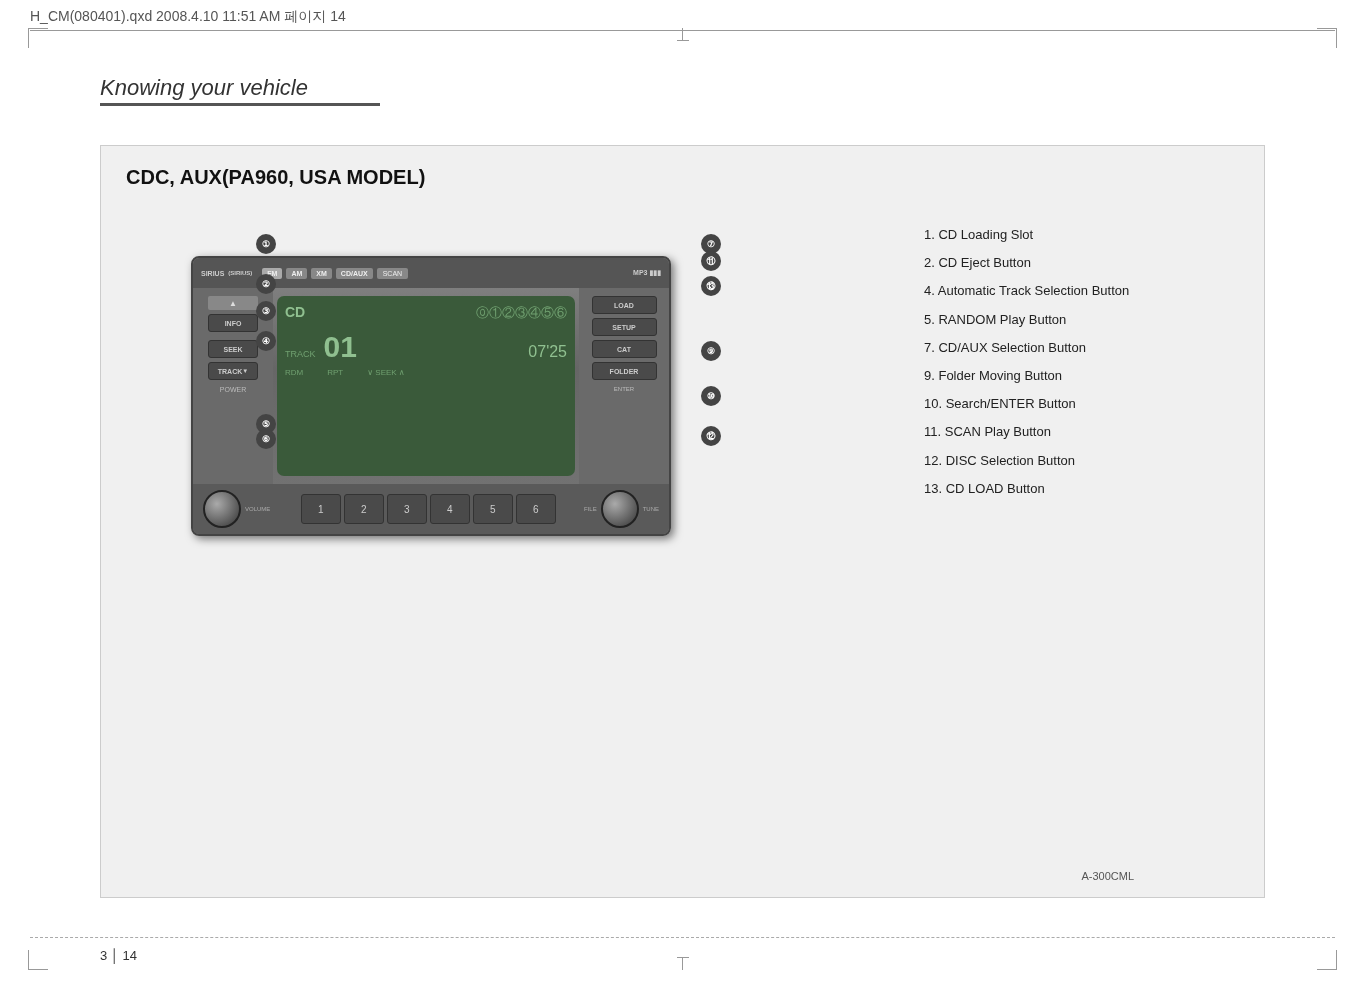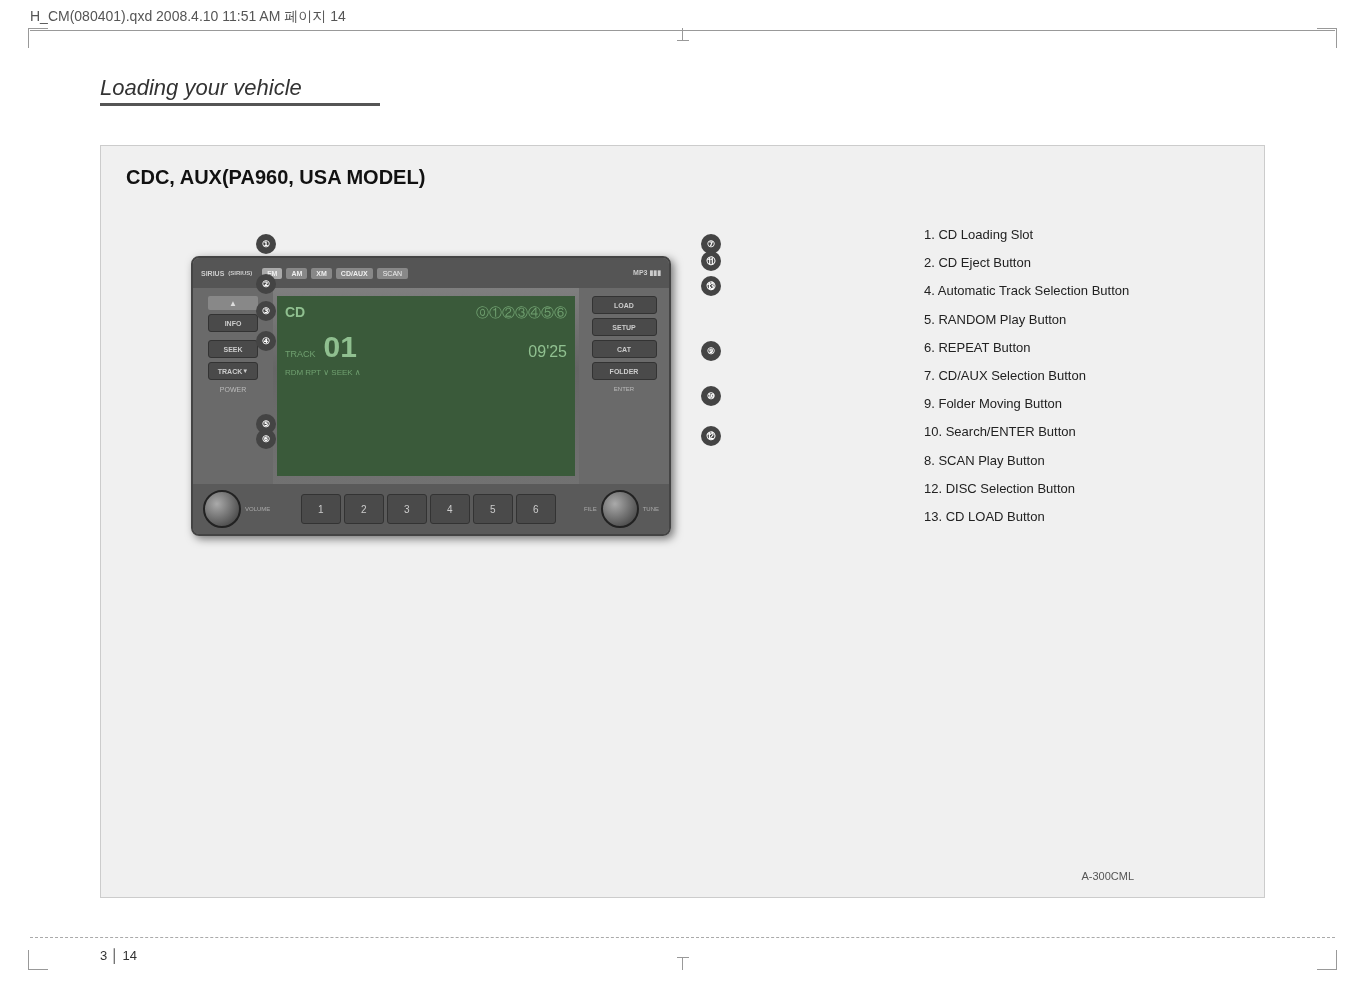--- a/index.html
+++ b/index.html
@@ -174,21 +174,21 @@
       font-weight: bold;
       border: 1px solid #333;
     }
     .seek-btn { margin-top: 4px; }
 
     
     .display-area {
       flex: 1;
       background: #3a5a3a;
       margin: 8px 4px;
-      border-radius: 0;
+      border-radius: 7px;
       padding: 8px;
       position: relative;
     }
     .display-top {
       display: flex;
       justify-content: space-between;
       align-items: flex-start;
     }
     .display-cd-text {
       font-size: 14px;
@@ -216,21 +216,21 @@
       line-height: 1;
     }
     .display-time {
       font-size: 16px;
       color: #90c090;
       margin-left: auto;
     }
     .display-bottom {
       margin-top: 6px;
       display: flex;
-      gap: 2px;
+      gap: 24px;
       align-items: center;
     }
     .display-small-btn {
       font-size: 8px;
       color: #70a070;
     }
 
     
     .right-panel {
       width: 90px;
@@ -410,21 +410,21 @@
 <div class="center-cross-bottom">
   <div class="cross-h"></div>
   <div class="cross-v"></div>
 </div>
 
 <div class="header-bar">
   <span>H_CM(080401).qxd  2008.4.10  11:51 AM  페이지 14</span>
 </div>
 
 <div class="section-title">
-  <div class="section-title-text">Loading your vehicle</div>
+  <div class="section-title-text">Knowing your vehicle</div>
   <div class="section-title-bar"></div>
 </div>
 
 <div class="main-box">
 
   <div class="box-title">CDC, AUX(PA960, USA MODEL)</div>
 
   <div class="radio-area">
     <div class="radio-unit">
 
@@ -452,21 +452,21 @@
         </div>
 
         <div class="display-area">
           <div class="display-top">
             <span class="display-cd-text">CD</span>
             <span class="display-disc-icons">⓪①②③④⑤⑥</span>
           </div>
           <div class="display-track-row">
             <span class="display-track-label">TRACK</span>
             <span class="display-track-num">01</span>
-            <span class="display-time">09'25</span>
+            <span class="display-time">07'25</span>
           </div>
           <div class="display-bottom">
             <span class="display-small-btn">RDM</span>
             <span class="display-small-btn">RPT</span>
             <span class="display-small-btn">∨ SEEK ∧</span>
           </div>
         </div>
 
         <div class="right-panel">
           <div class="r-btn">LOAD</div>
@@ -519,25 +519,24 @@
 
   <div class="num-circle" style="top:240px; left:600px;">⑩</div>
 
   <div class="num-circle" style="top:280px; left:600px;">⑫</div>
 
   <div class="legend-area">
     <div class="legend-item">1. CD Loading Slot</div>
     <div class="legend-item">2. CD Eject Button</div>
     <div class="legend-item">4. Automatic Track Selection Button</div>
     <div class="legend-item">5. RANDOM Play Button</div>
-    <div class="legend-item">6. REPEAT Button</div>
     <div class="legend-item">7. CD/AUX Selection Button</div>
     <div class="legend-item">9. Folder Moving Button</div>
     <div class="legend-item">10. Search/ENTER Button</div>
-    <div class="legend-item">8. SCAN Play Button</div>
+    <div class="legend-item">11. SCAN Play Button</div>
     <div class="legend-item">12. DISC Selection Button</div>
     <div class="legend-item">13. CD LOAD Button</div>
   </div>
 
   <div class="bottom-ref">A-300CML</div>
 
 </div>
 
 <div class="dashed-line"></div>
 

